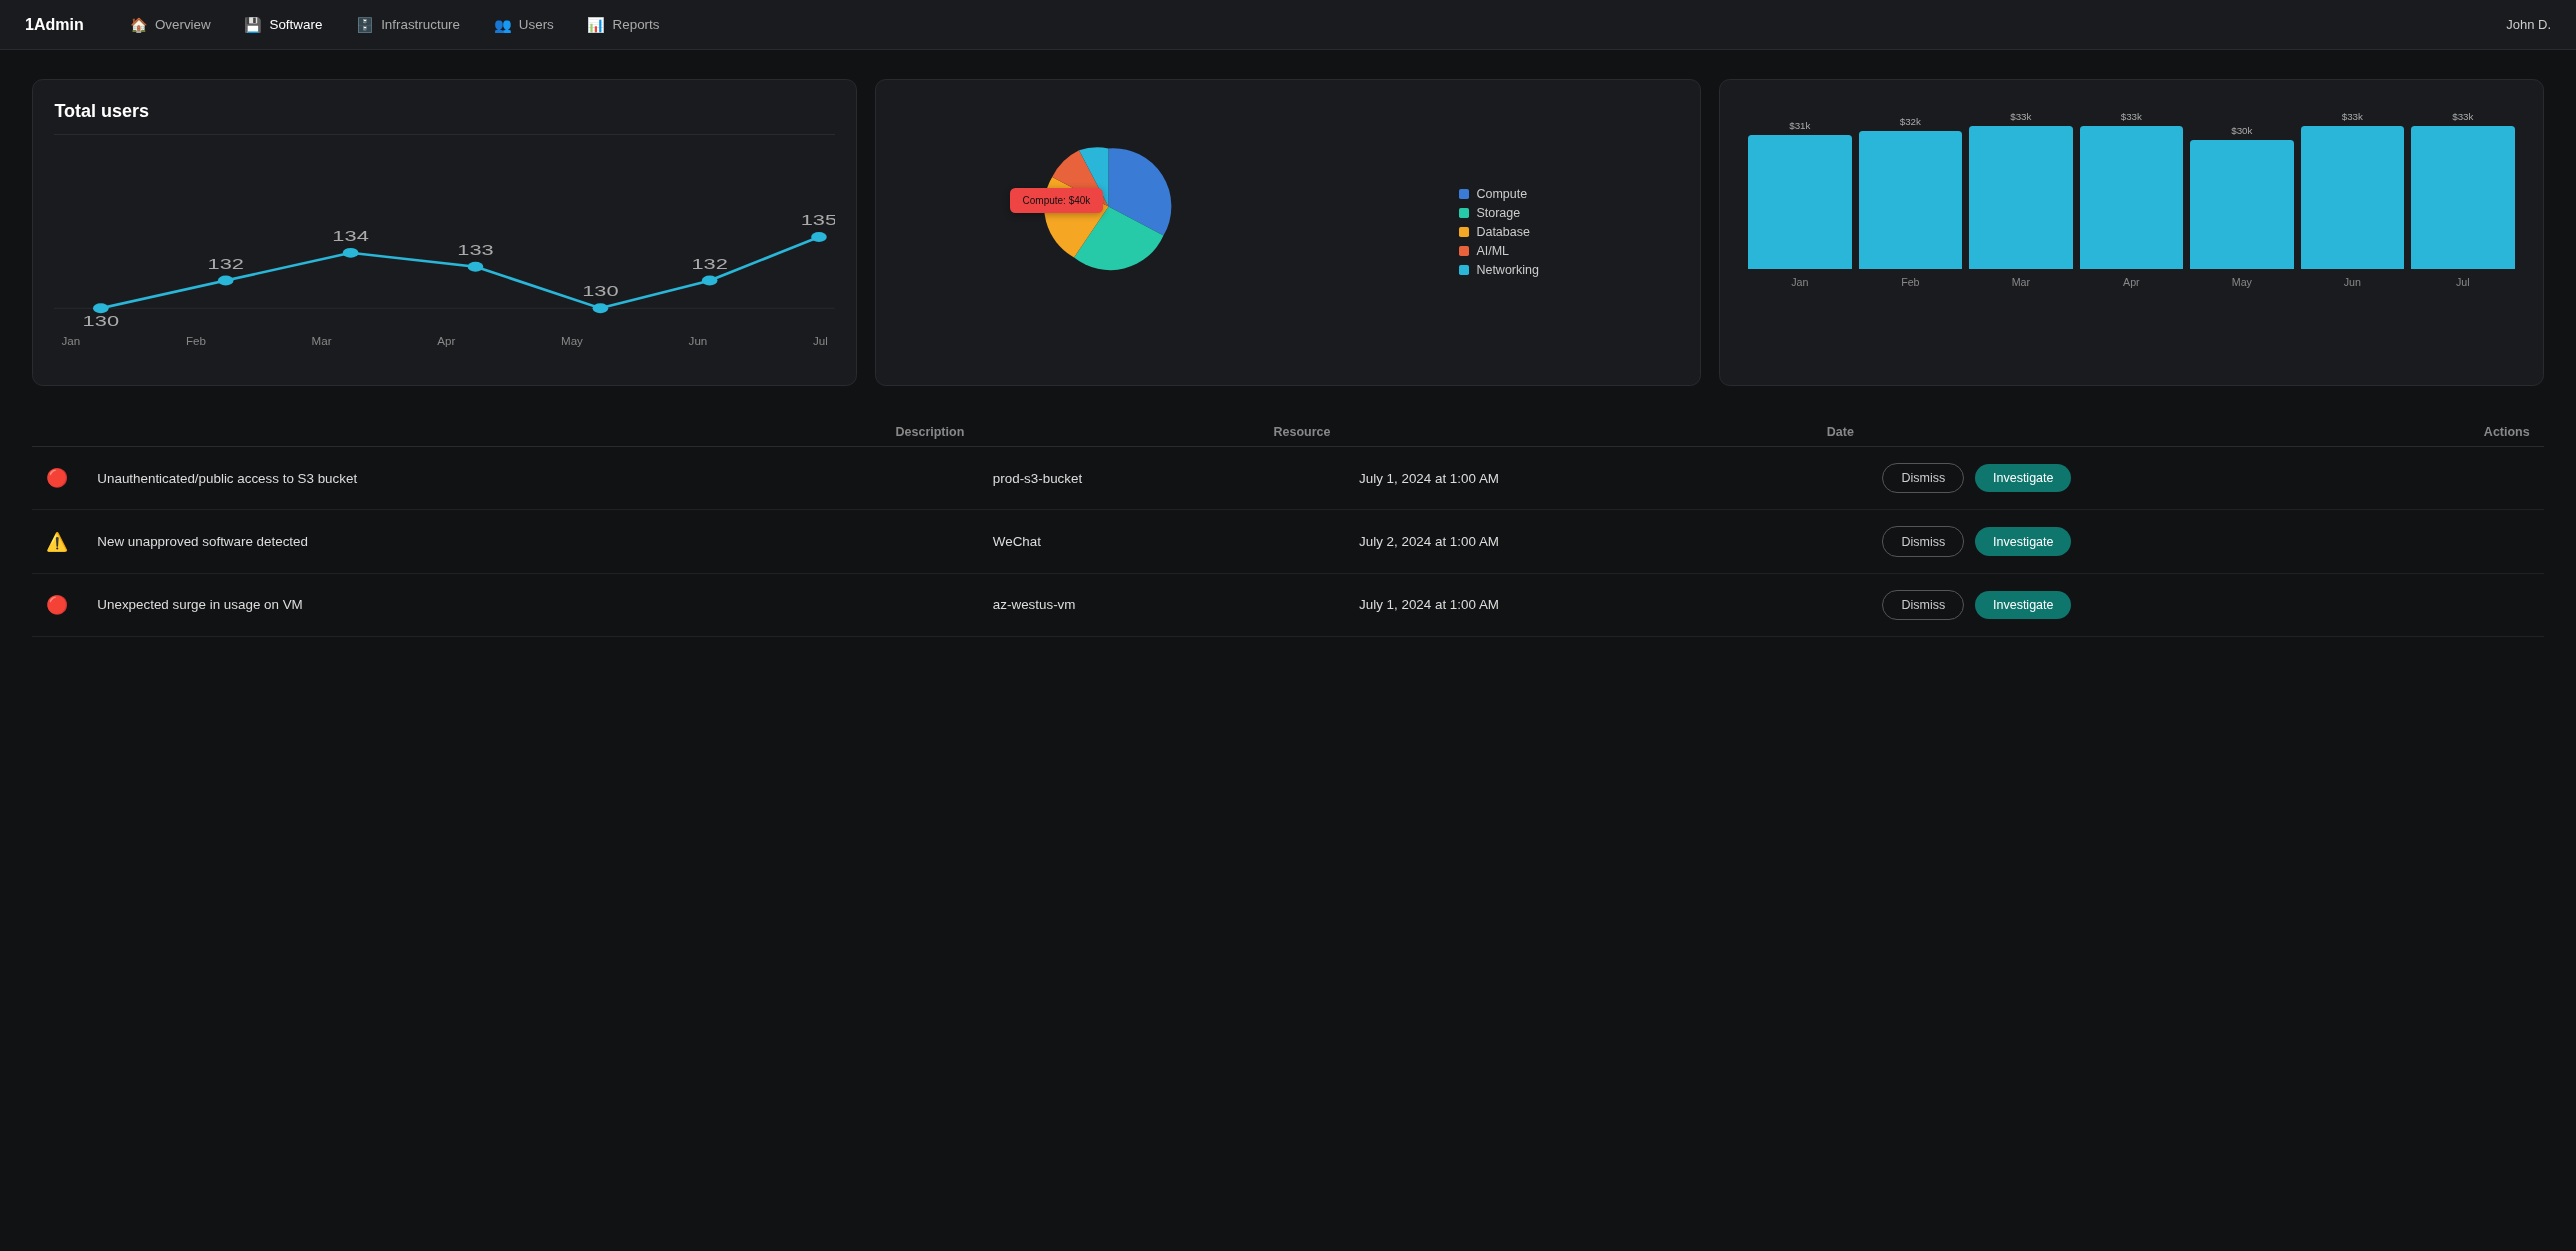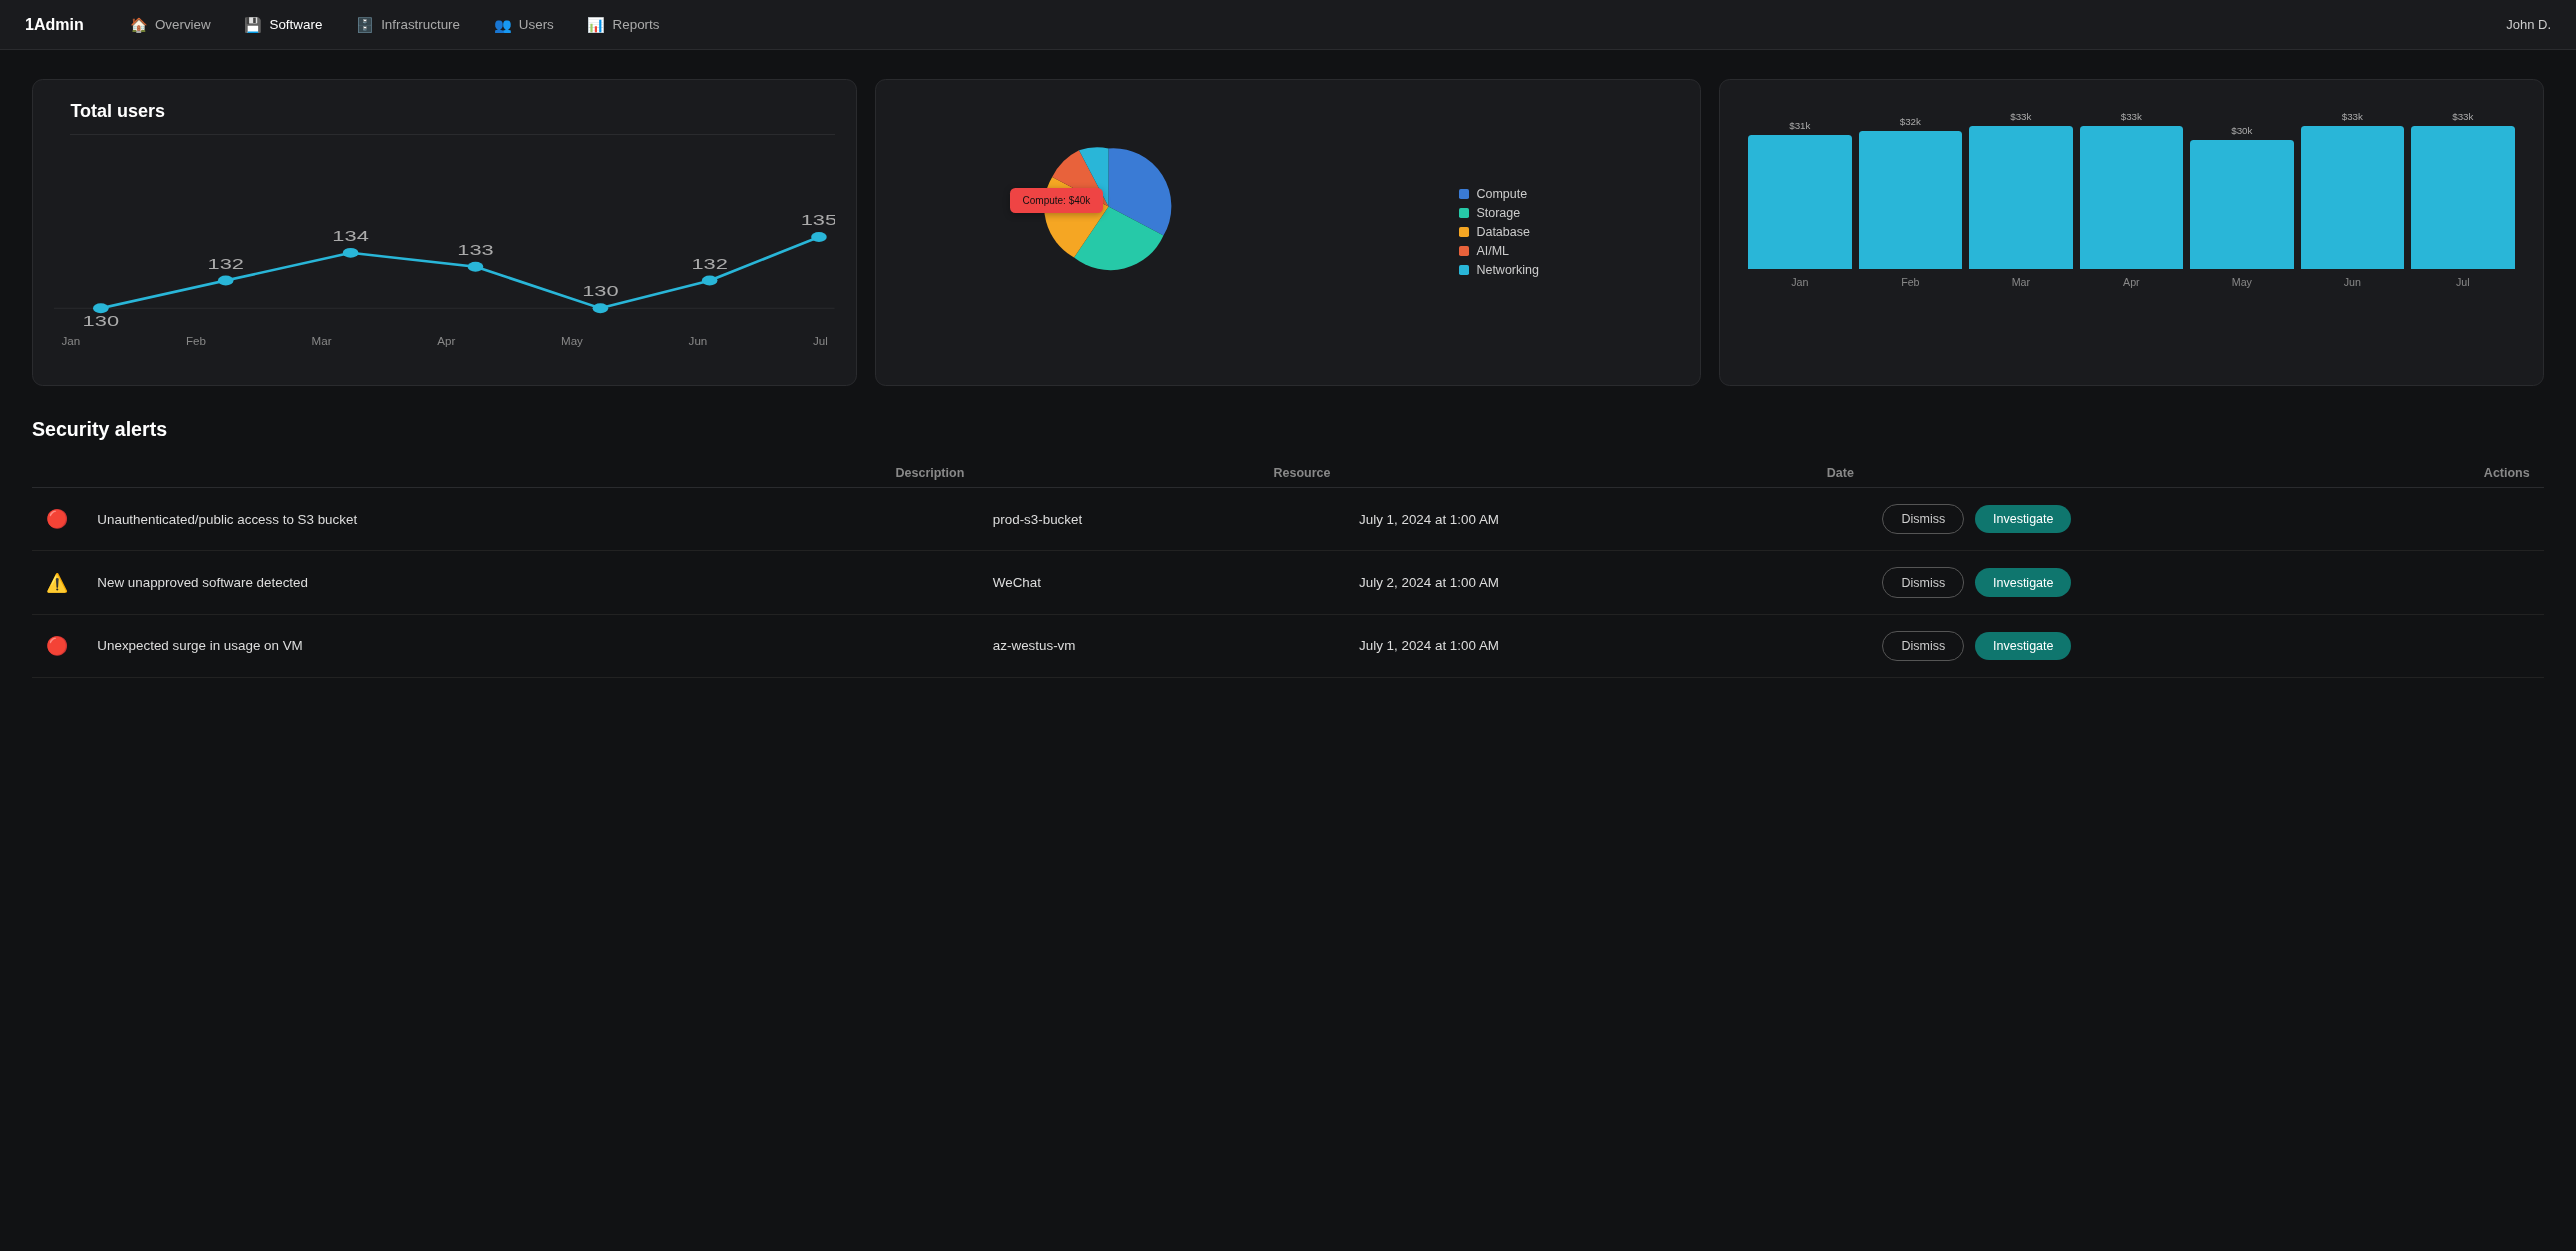--- a/index.html
+++ b/index.html
@@ -68,21 +68,20 @@
       border: 0.9px solid #2a2b2e;
       padding: 21.4px;
     }
     .card-title {
       font-size: 18px;
       font-weight: 600;
       color: #fff;
       margin-bottom: 14.3px;
       padding-bottom: 12.5px;
       border-bottom: 0.9px solid #2a2b2e;
-      margin-left: 16px;
     }
     .chart-area {
       height: 214px;
       position: relative;
     }
 
     
     .line-chart-svg {
       width: 100%;
       height: 178px;
@@ -379,21 +378,20 @@
       <div class="bar-rect" style="height:143px"></div>
       <span class="bar-label-bottom">Jul</span>
     </div>
           </div>
       </div>
     </div>
 
   </div>
 
   <div>
-    <div class="section-title">Security alerts</div>
     <table class="alerts-table">
       <thead>
         <tr>
           <th style="width:36px"></th>
           <th>Description</th>
           <th>Resource</th>
           <th>Date</th>
           <th>Actions</th>
         </tr>
       </thead>

